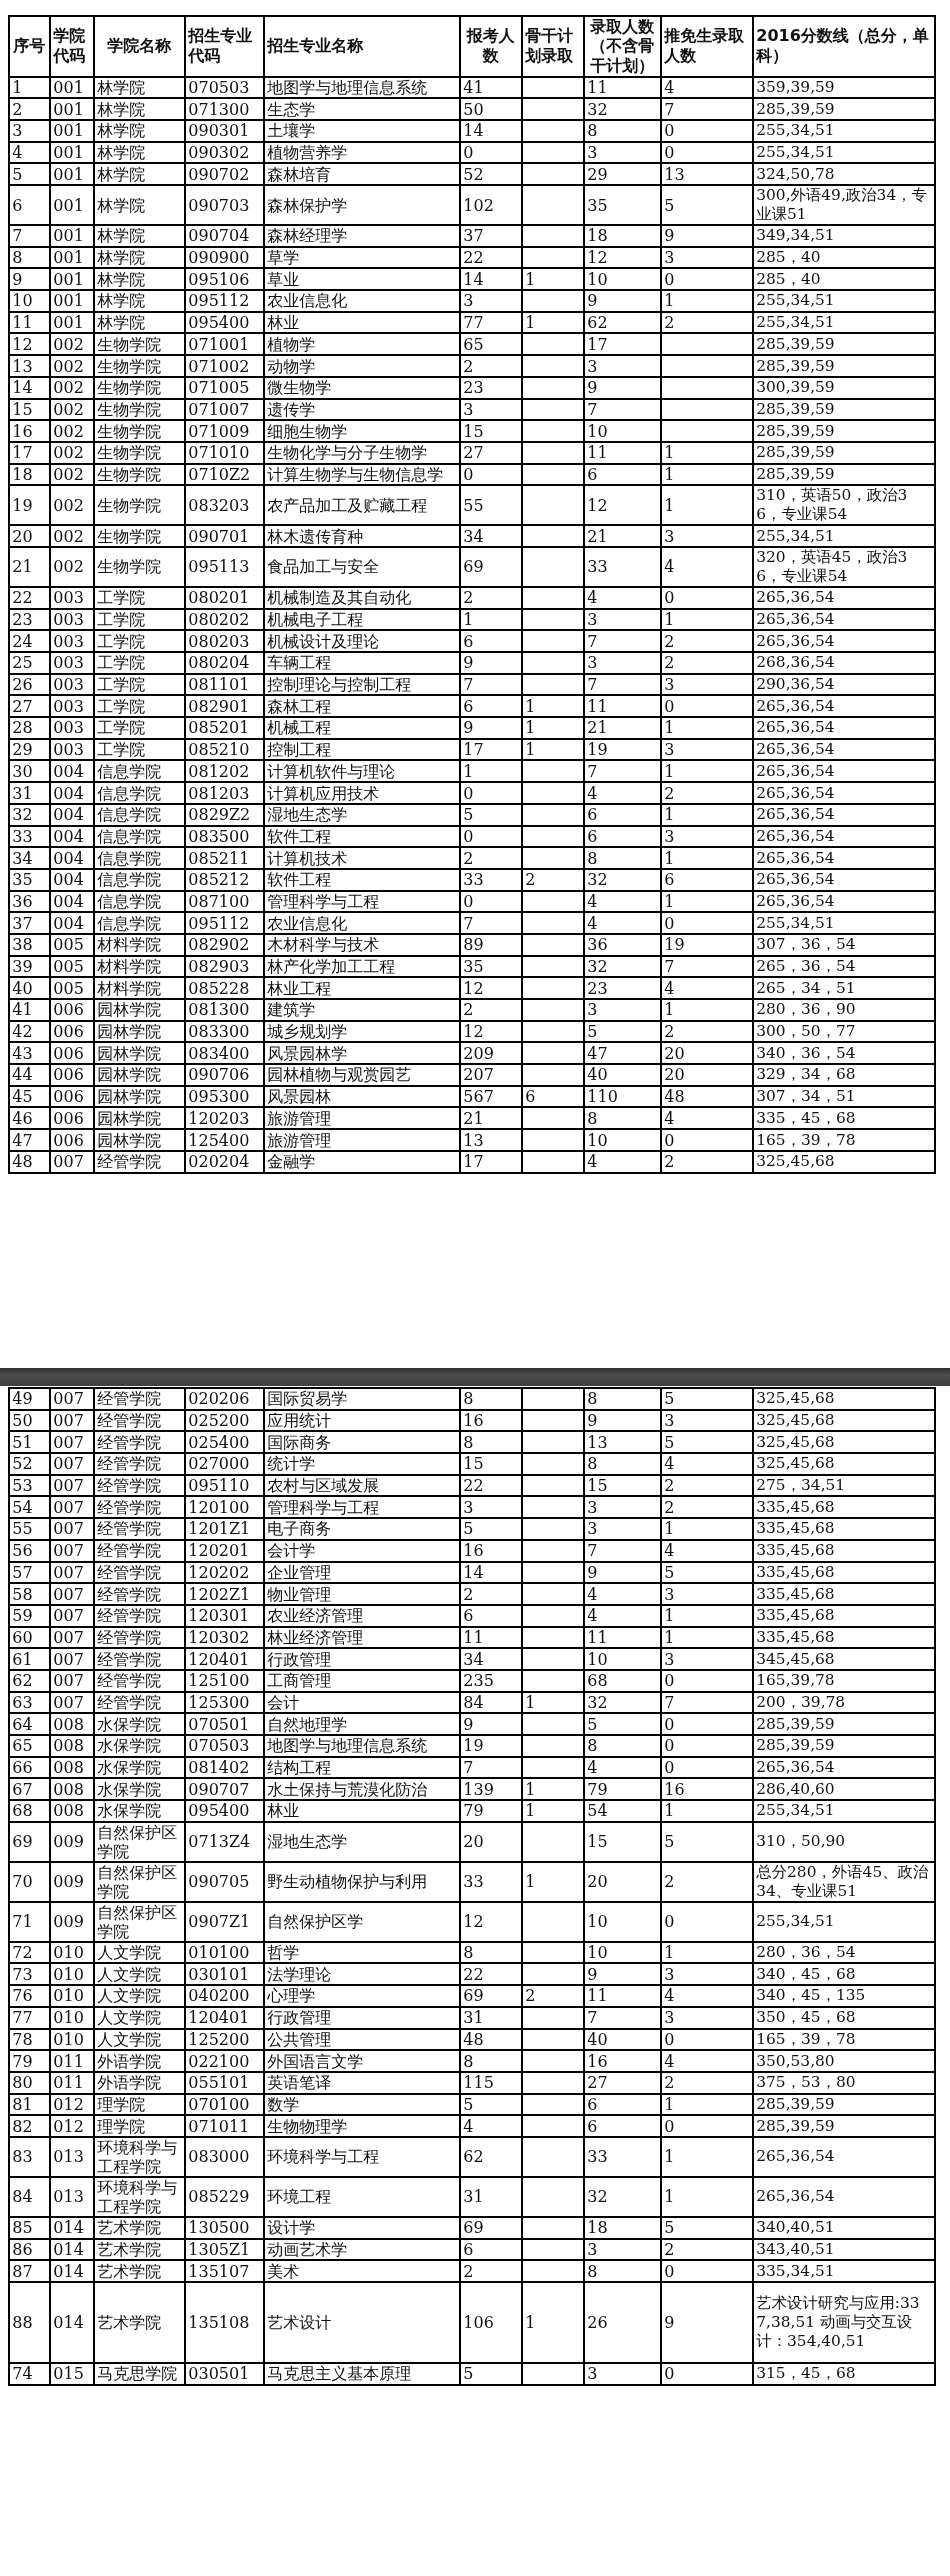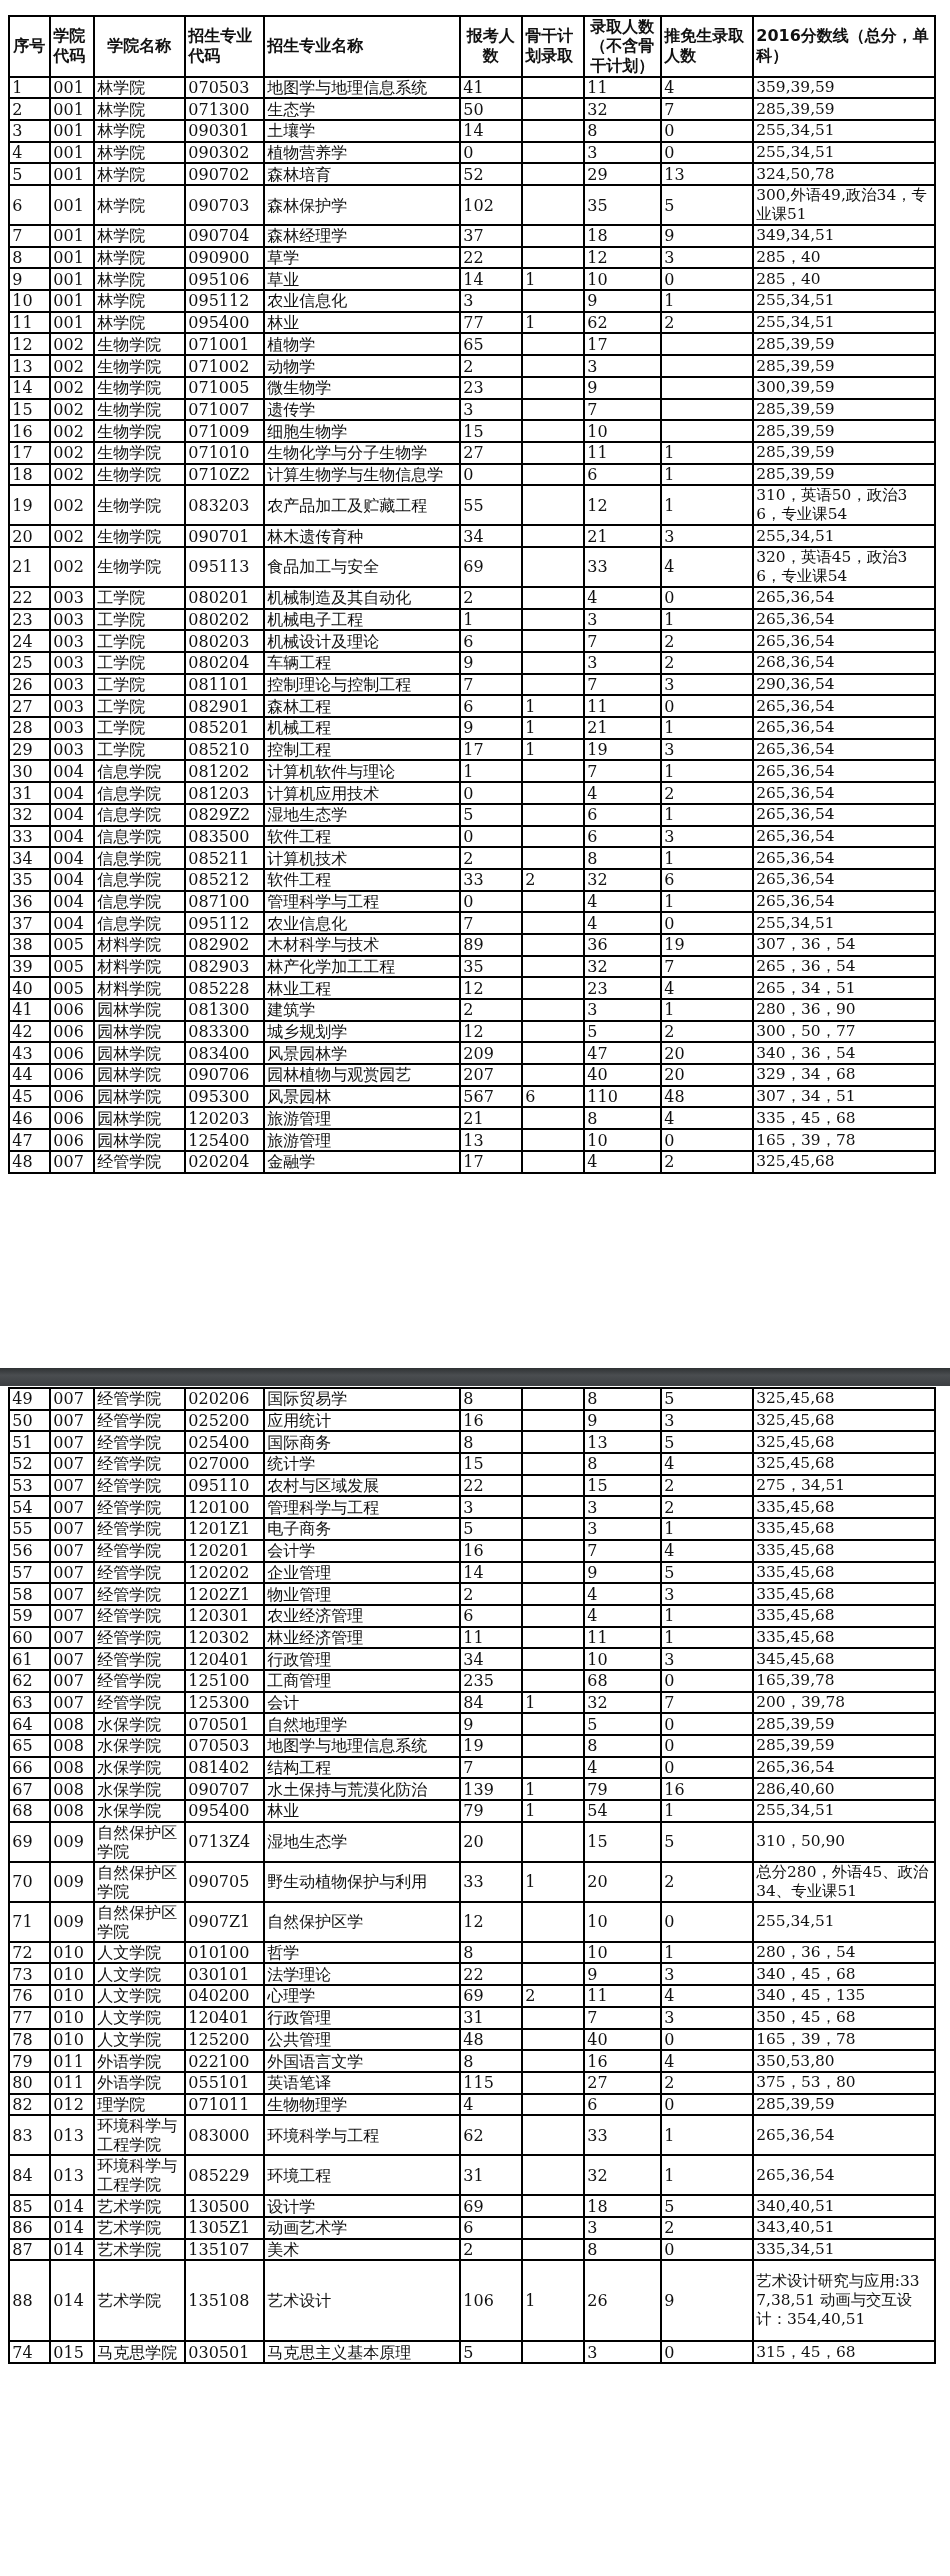--- a/index.html
+++ b/index.html
@@ -1004,20 +1004,32 @@
           <td>外语学院</td>
           <td>055101</td>
           <td>英语笔译</td>
           <td>115</td>
           <td></td>
           <td>27</td>
           <td>2</td>
           <td class="score">375，53，80</td>
         </tr>
         <tr>
+          <td>81</td>
+          <td>012</td>
+          <td>理学院</td>
+          <td>070100</td>
+          <td>数学</td>
+          <td>5</td>
+          <td></td>
+          <td>6</td>
+          <td>1</td>
+          <td class="score">285,39,59</td>
+        </tr>
+        <tr>
           <td>82</td>
           <td>012</td>
           <td>理学院</td>
           <td>071011</td>
           <td>生物物理学</td>
           <td>4</td>
           <td></td>
           <td>6</td>
           <td>0</td>
           <td class="score">285,39,59</td>

